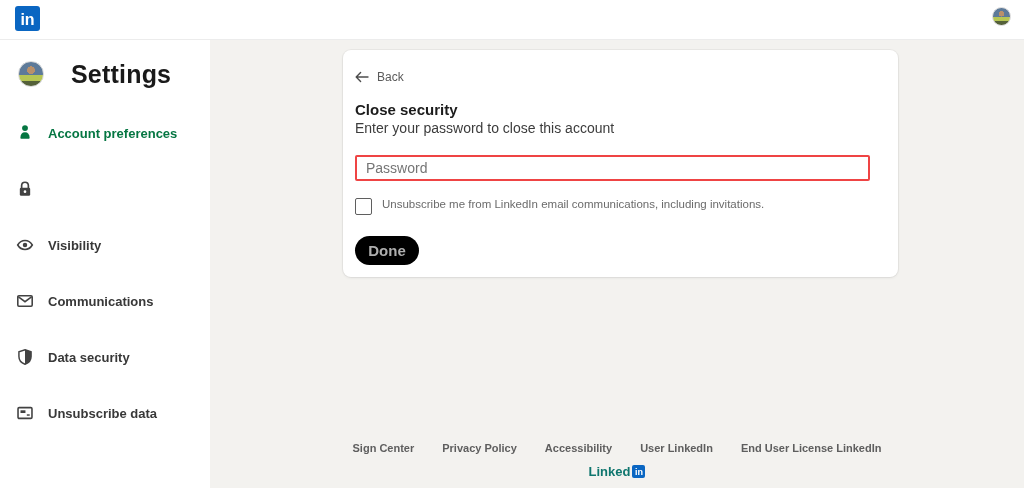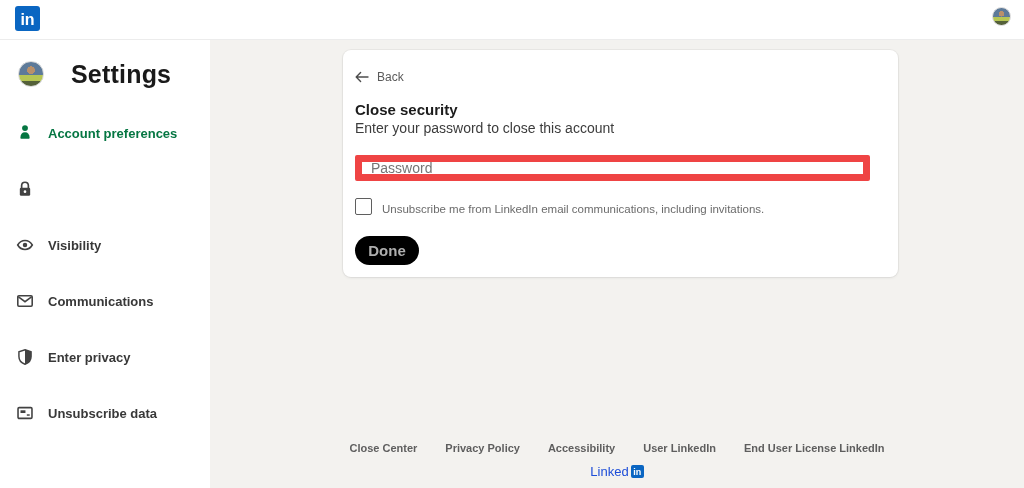--- a/index.html
+++ b/index.html
@@ -66,47 +66,47 @@
   }
   .back-row {
     display: inline-flex; align-items: center; gap: 8px;
     color: #5a5a5a; font-size: 12px; cursor: pointer; height: 14px;
   }
   .back-row svg { width: 14px; height: 12px; display: block; }
   .card-title { margin-top: 14px; font-size: 15px; font-weight: 700; color: #1c1c1c; }
   .card-subtitle { margin-top: 2px; font-size: 14px; color: #3c3c3c; }
   .pw-input {
     margin-top: 19px; width: 515px; height: 26px;
-    border: 7px solid #ef4444; border-radius: 2px;
+    border: 2px solid #ef4444; border-radius: 2px;
     padding: 0 9px; font-size: 14px; color: #333;
     font-family: "Liberation Sans", sans-serif; outline: none; background: #fff;
   }
   .pw-input::placeholder { color: #757575; opacity: 1; }
-  .check-row { margin-top: 17px; display: flex; align-items: flex-end; gap: 10px; }
+  .check-row { margin-top: 17px; display: flex; align-items: flex-start; gap: 10px; }
   .checkbox {
     appearance: none; -webkit-appearance: none;
     width: 17px; height: 17px; border: 1px solid #5f5f5f; border-radius: 2px;
     background: #fff; cursor: pointer; flex: 0 0 17px; margin: 0;
   }
   .check-label { font-size: 11.5px; color: #6b6b6b; cursor: pointer; }
   .done-btn {
     margin-top: 21px; width: 64px; height: 29px; border: none; border-radius: 15px;
     background: #000000; color: #aeaeae; font-size: 15px; font-weight: 600;
     font-family: "Liberation Sans", sans-serif; cursor: default;
   }
 
   
   .footer {
     position: absolute; left: 210px; right: 0; bottom: 9px;
     display: flex; flex-direction: column; align-items: center; gap: 10px;
   }
   .footer-links { display: flex; gap: 28px; }
   .footer-link { font-size: 11px; font-weight: 600; color: #5e5e5e; cursor: pointer; text-decoration: none; }
   .footer-brand { display: flex; align-items: center; gap: 2px; cursor: pointer; }
-  .footer-brand .word { font-size: 13px; font-weight: 400; color: #1d4ed8; }
+  .footer-brand .word { font-size: 13px; font-weight: 700; color: #0f766e; }
   .footer-brand .badge {
     width: 13px; height: 13px; background: #0a66c2; border-radius: 2px;
     color: #fff; font-size: 9px; font-weight: 700; line-height: 1;
     display: flex; align-items: flex-end; justify-content: center; padding-bottom: 1.5px;
   }
 </style>
 </head>
 <body>
 
 <div class="topbar">
@@ -161,21 +161,21 @@
       <span class="mi-label">Communications</span>
     </div>
 
     <div class="menu-item">
       <span class="mi-icon">
         <svg viewBox="0 0 16 16">
           <path d="M8 1.6 13.4 3.4v4.2c0 3.4-2.2 5.8-5.4 6.8-3.2-1-5.4-3.4-5.4-6.8V3.4z" fill="none" stroke="currentColor" stroke-width="1.3"></path>
           <path d="M8 1.6 13.4 3.4v4.2c0 3.4-2.2 5.8-5.4 6.8z" fill="currentColor"></path>
         </svg>
       </span>
-      <span class="mi-label">Enter privacy</span>
+      <span class="mi-label">Data security</span>
     </div>
 
     <div class="menu-item">
       <span class="mi-icon">
         <svg viewBox="0 0 16 16">
           <rect x="1.8" y="3.2" width="12.4" height="9.6" rx="1" fill="none" stroke="currentColor" stroke-width="1.4"></rect>
           <rect x="4" y="5.6" width="4.4" height="2.4" fill="currentColor"></rect>
           <path d="M9.6 9.8h2.6" stroke="currentColor" stroke-width="1.3"></path>
         </svg>
       </span>
@@ -203,21 +203,21 @@
   <div class="check-row">
     <input type="checkbox" class="checkbox" style="">
     <label class="check-label">Unsubscribe me from LinkedIn email communications, including invitations.</label>
   </div>
 
   <button class="done-btn" disabled="">Done</button>
 </div>
 
 <div class="footer">
   <div class="footer-links">
-    <a class="footer-link">Close Center</a>
+    <a class="footer-link">Sign Center</a>
     <a class="footer-link">Privacy Policy</a>
     <a class="footer-link">Accessibility</a>
     <a class="footer-link">User LinkedIn</a>
     <a class="footer-link">End User License LinkedIn</a>
   </div>
   <div class="footer-brand">
     <span class="word">Linked</span>
     <span class="badge">in</span>
   </div>
 </div>

